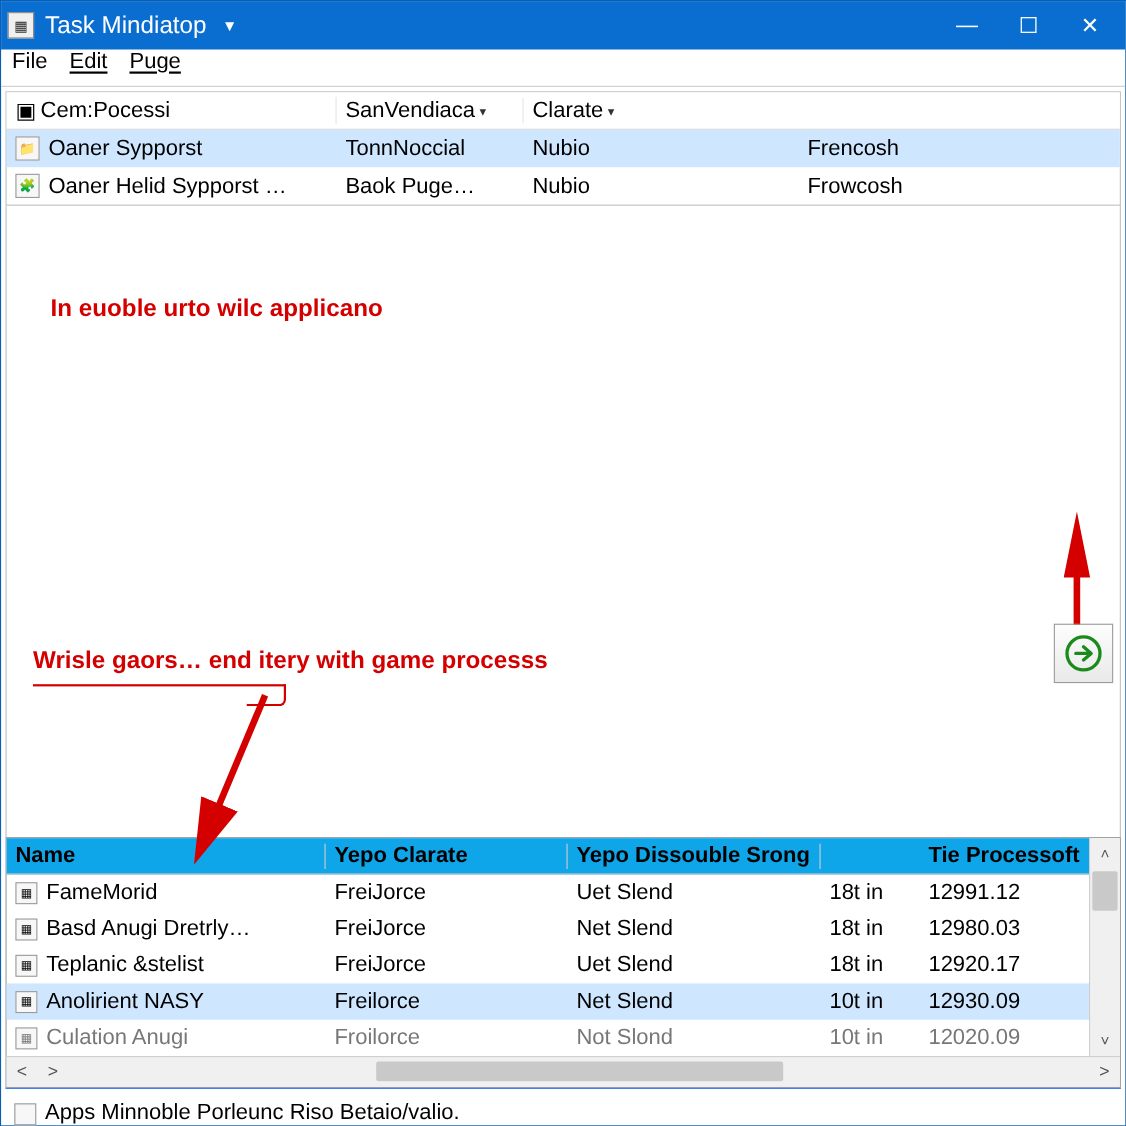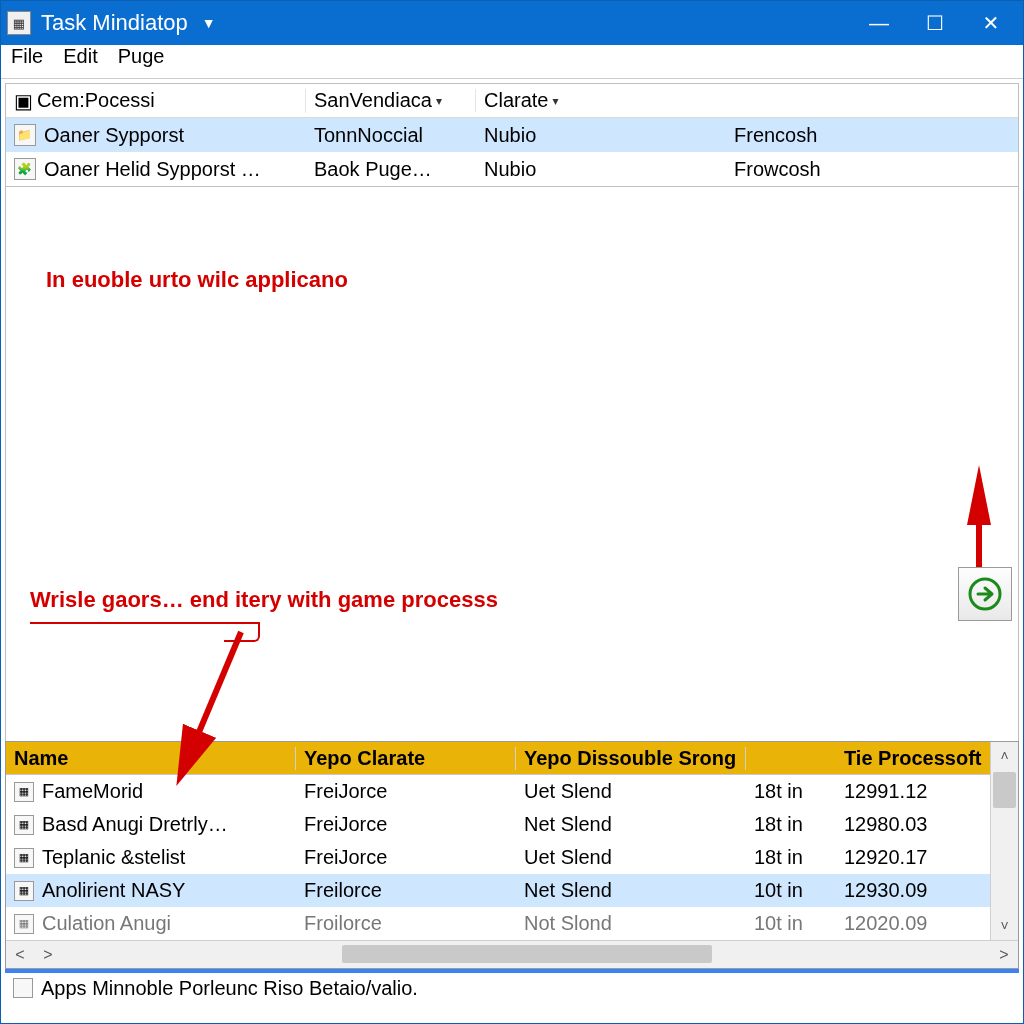--- a/index.html
+++ b/index.html
@@ -10,21 +10,21 @@
   .titlebar { height: 44px; background: #0a6ed1; color: #fff; display: flex; align-items: center; padding: 0 4px 0 6px; }
   .titlebar .app-icon { width: 24px; height: 24px; background: #f0f0f0; border: 1px solid #888; margin-right: 10px; display:flex;align-items:center;justify-content:center;font-size:13px;color:#333; }
   .titlebar .title { flex: 0 0 auto; font-size: 22px; }
   .titlebar .title-drop { margin-left: 14px; font-size: 14px; }
   .titlebar .spacer { flex: 1; }
   .titlebar .winbtn { width: 56px; height: 44px; display: flex; align-items: center; justify-content: center; color: #fff; font-size: 20px; }
 
   
   .menubar { height: 34px; display:flex; gap: 20px; padding: 0 10px; border-bottom: 1px solid #ccc; }
   .menubar .menu-item { font-size: 20px; }
-  .menubar .menu-item.u { text-underline-offset: 3px; }
+  .menubar .menu-item.u { text-decoration: underline; text-underline-offset: 3px; }
 
   
   .upper { border: 1px solid #bfbfbf; margin: 4px 4px 0 4px; }
   .upper .hdr, .upper .row { display:grid; grid-template-columns: 300px 170px 250px 1fr; align-items:center; height:34px; }
   .upper .hdr { background:#fff; border-bottom:1px solid #d9d9d9; }
   .upper .hdr > div { padding: 0 8px; border-right:1px solid #e5e5e5; display:flex; align-items:center; gap:4px; font-size:20px; }
   .upper .hdr > div:last-child { border-right:none; }
   .upper .row > div { padding: 0 8px; font-size:20px; display:flex; align-items:center; gap:8px; }
   .upper .row.selected { background:#cfe6ff; }
   .upper .row .pico { width:22px; height:22px; border:1px solid #999; display:inline-flex; align-items:center; justify-content:center; font-size:12px; background:#f7f7f7; }
@@ -43,42 +43,42 @@
   .arrow svg { overflow: visible; }
 
   
   .go-btn { position:absolute; right:6px; top:380px; width:54px; height:54px; border:1px solid #9a9a9a; background:linear-gradient(#fdfdfd,#e9e9e9); display:flex; align-items:center; justify-content:center; }
 
   
   .lower-wrap { margin: 0 4px 0 4px; border:1px solid #9a9a9a; display:flex; flex-direction:column; }
   .lower-scroll { display:flex; }
   .lower-table { flex:1; }
   .lower .hdr, .lower .row { display:grid; grid-template-columns: 290px 220px 230px 90px 1fr; height:33px; align-items:center; }
-  .lower .hdr { background:#eab308; border-bottom:1px solid #c8c8c8; font-weight:700; }
+  .lower .hdr { background:#0ea5e9; border-bottom:1px solid #c8c8c8; font-weight:700; }
   .lower .hdr > div { padding:0 8px; border-right:1px solid #d0d0d0; font-size:20px; }
   .lower .hdr > div:last-child { border-right:none; }
   .lower .row > div { padding:0 8px; font-size:20px; display:flex; align-items:center; gap:8px; }
   .lower .row.selected { background:#cfe6ff; }
   .lower .row .pico { width:20px; height:20px; border:1px solid #999; display:inline-flex; align-items:center; justify-content:center; font-size:11px; background:#f7f7f7; }
   .lower .row.partial { color:#777; }
 
   
   .vscroll { width:28px; background:#f0f0f0; border-left:1px solid #cfcfcf; display:flex; flex-direction:column; }
   .vscroll .sbtn { height:28px; display:flex; align-items:center; justify-content:center; font-size:14px; color:#555; }
   .vscroll .sthumb { height:36px; background:#c9c9c9; margin:2px; border-radius:2px; }
   .vscroll .strack { flex:1; }
 
   
   .hscroll { height:28px; background:#f0f0f0; border-top:1px solid #cfcfcf; display:flex; align-items:center; }
   .hscroll .sbtn { width:28px; height:28px; display:flex; align-items:center; justify-content:center; font-size:16px; color:#555; }
   .hscroll .strack { flex:1; height:100%; position:relative; }
   .hscroll .sthumb { position:absolute; left:280px; top:4px; height:18px; width:370px; background:#c9c9c9; border-radius:2px; }
 
   
-  .statusbar { height:34px; display:flex; align-items:center; gap:8px; padding:0 8px; border-top:4px solid #3b82f6; margin:0 4px 20px 4px; }
+  .statusbar { height:34px; display:flex; align-items:flex-end; gap:8px; padding:0 8px; border-top:1px solid #3b82f6; margin:0 4px 0 4px; }
   .statusbar .sico { width:20px; height:20px; border:1px solid #999; background:#f7f7f7; }
   .statusbar .stext { font-size:20px; }
 </style>
 </head>
 <body>
 
 <div class="window">
 
   <div class="titlebar">
     <div class="app-icon">▦</div>

